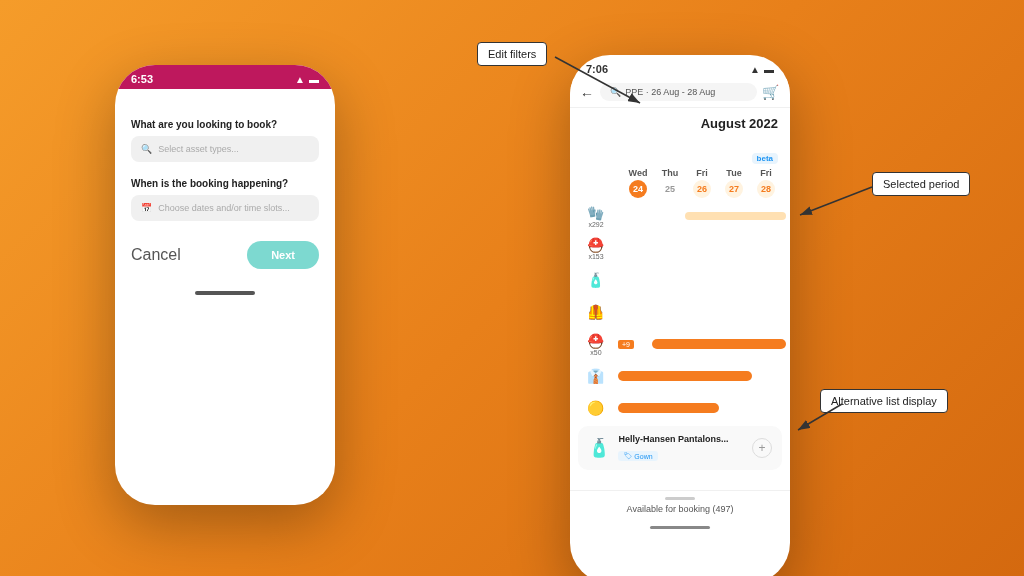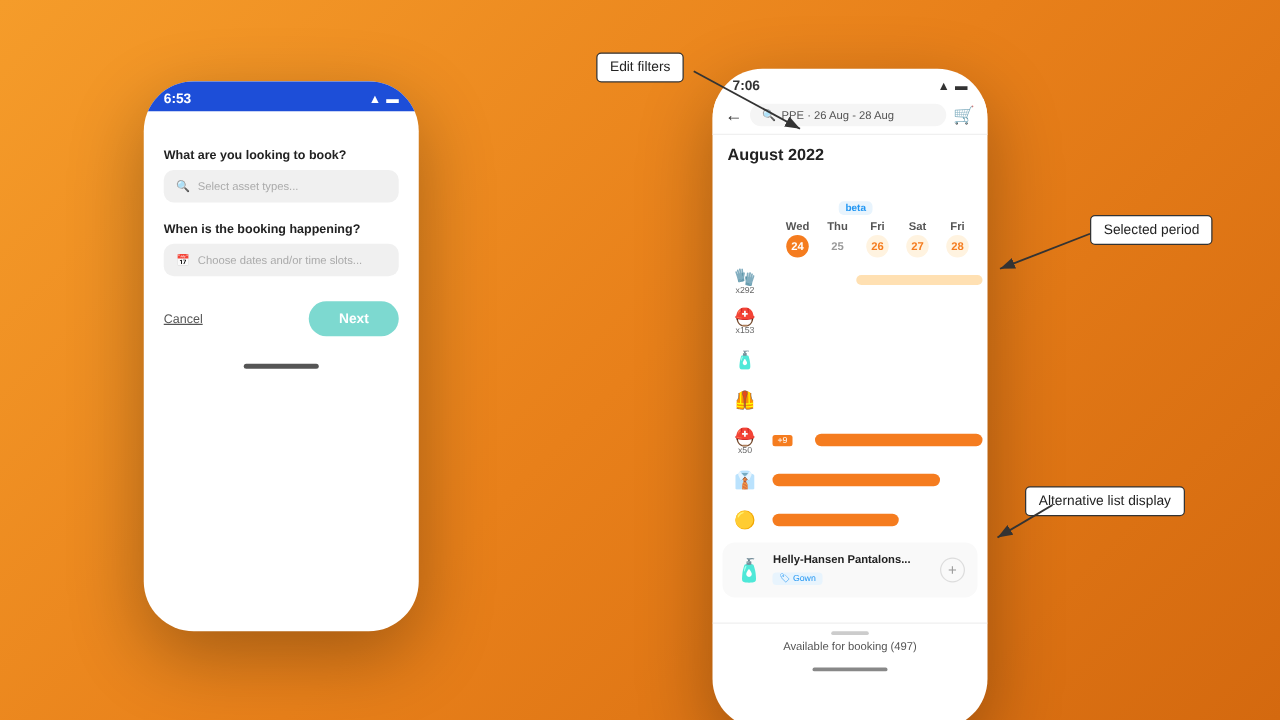--- a/index.html
+++ b/index.html
@@ -23,21 +23,21 @@
 
     
     .phone-left {
       width: 220px;
       height: 440px;
       top: 65px;
       left: 115px;
     }
 
     .phone-left .status-bar {
-      background: #1d4ed8;
+      background: #be185d;
       display: flex;
       justify-content: space-between;
       align-items: center;
       padding: 8px 16px 4px;
       font-size: 11px;
       font-weight: 600;
       color: #fff;
     }
 
     .phone-left .status-icons {
@@ -112,24 +112,23 @@
     }
 
     .phone-left .btn-row {
       display: flex;
       justify-content: space-between;
       align-items: center;
       margin-top: 20px;
     }
 
     .phone-left .btn-cancel {
-      font-size: 10px;
+      font-size: 16px;
       color: #555;
       font-weight: 500;
-      text-decoration: underline;
     }
 
     .phone-left .btn-next {
       background: #7dd9d0;
       color: #fff;
       border-radius: 20px;
       padding: 8px 24px;
       font-size: 11px;
       font-weight: 600;
     }
@@ -200,38 +199,38 @@
     }
 
     .phone-right .cart-icon {
       font-size: 14px;
       color: #333;
     }
 
     .phone-right .calendar-header {
       padding: 8px 12px 4px;
       display: flex;
-      align-items: flex-start;
-      gap: 12px;
+      align-items: flex-end;
+      gap: 22px;
+      flex-direction: column;
     }
 
     .phone-right .month-title {
       font-size: 13px;
       font-weight: 700;
       color: #222;
     }
 
     .phone-right .beta-badge {
       background: #e8f4fd;
       color: #2196F3;
       font-size: 8px;
       font-weight: 600;
       padding: 1px 5px;
       border-radius: 4px;
-      margin-top: 45px;
     }
 
     .phone-right .calendar-days {
       display: grid;
       grid-template-columns: 44px repeat(5, 1fr);
       padding: 0 8px 4px;
       font-size: 9px;
       color: #999;
       text-align: center;
     }
@@ -447,21 +446,21 @@
     </div>
     <div class="day-col">
       <div class="col-header">Thu</div>
       <div class="day-num">25</div>
     </div>
     <div class="day-col">
       <div class="col-header">Fri</div>
       <div class="day-num highlighted">26</div>
     </div>
     <div class="day-col">
-      <div class="col-header">Sat</div>
+      <div class="col-header">Tue</div>
       <div class="day-num highlighted">27</div>
     </div>
     <div class="day-col">
       <div class="col-header">Fri</div>
       <div class="day-num highlighted">28</div>
     </div>
   </div>
 
   <div style="padding: 0 4px;">
 

